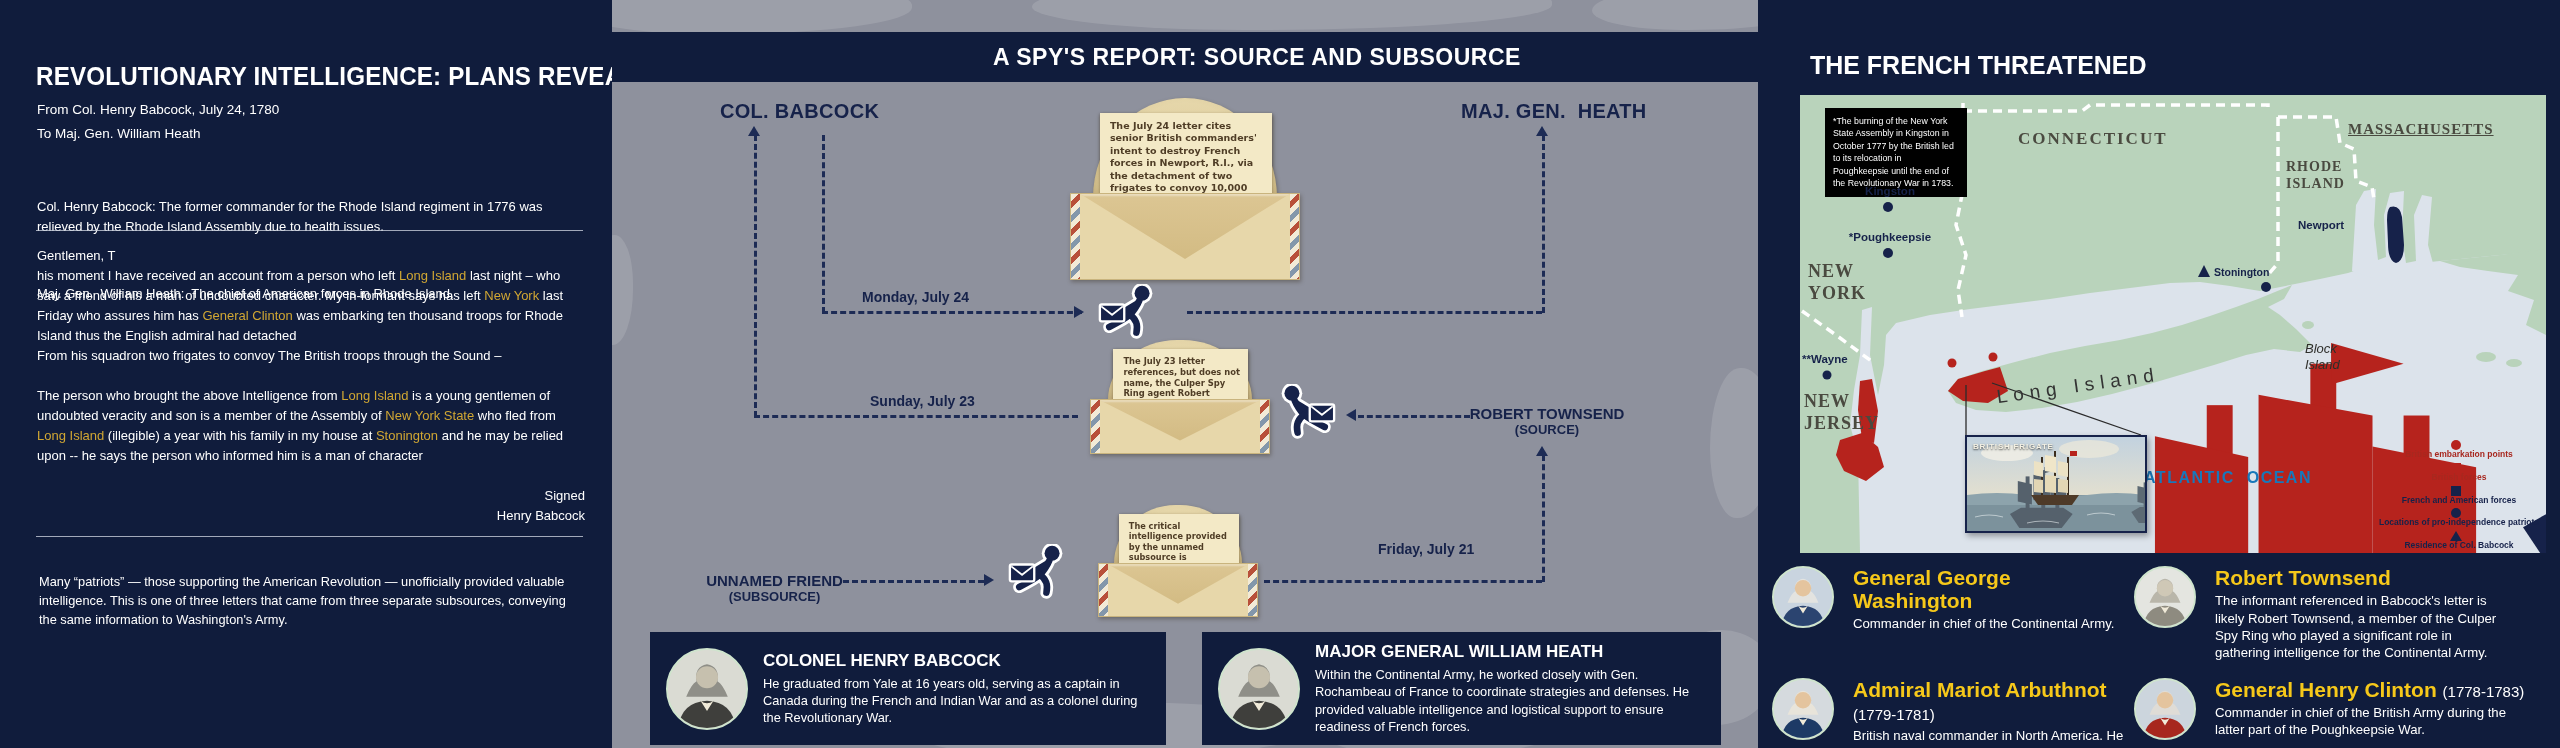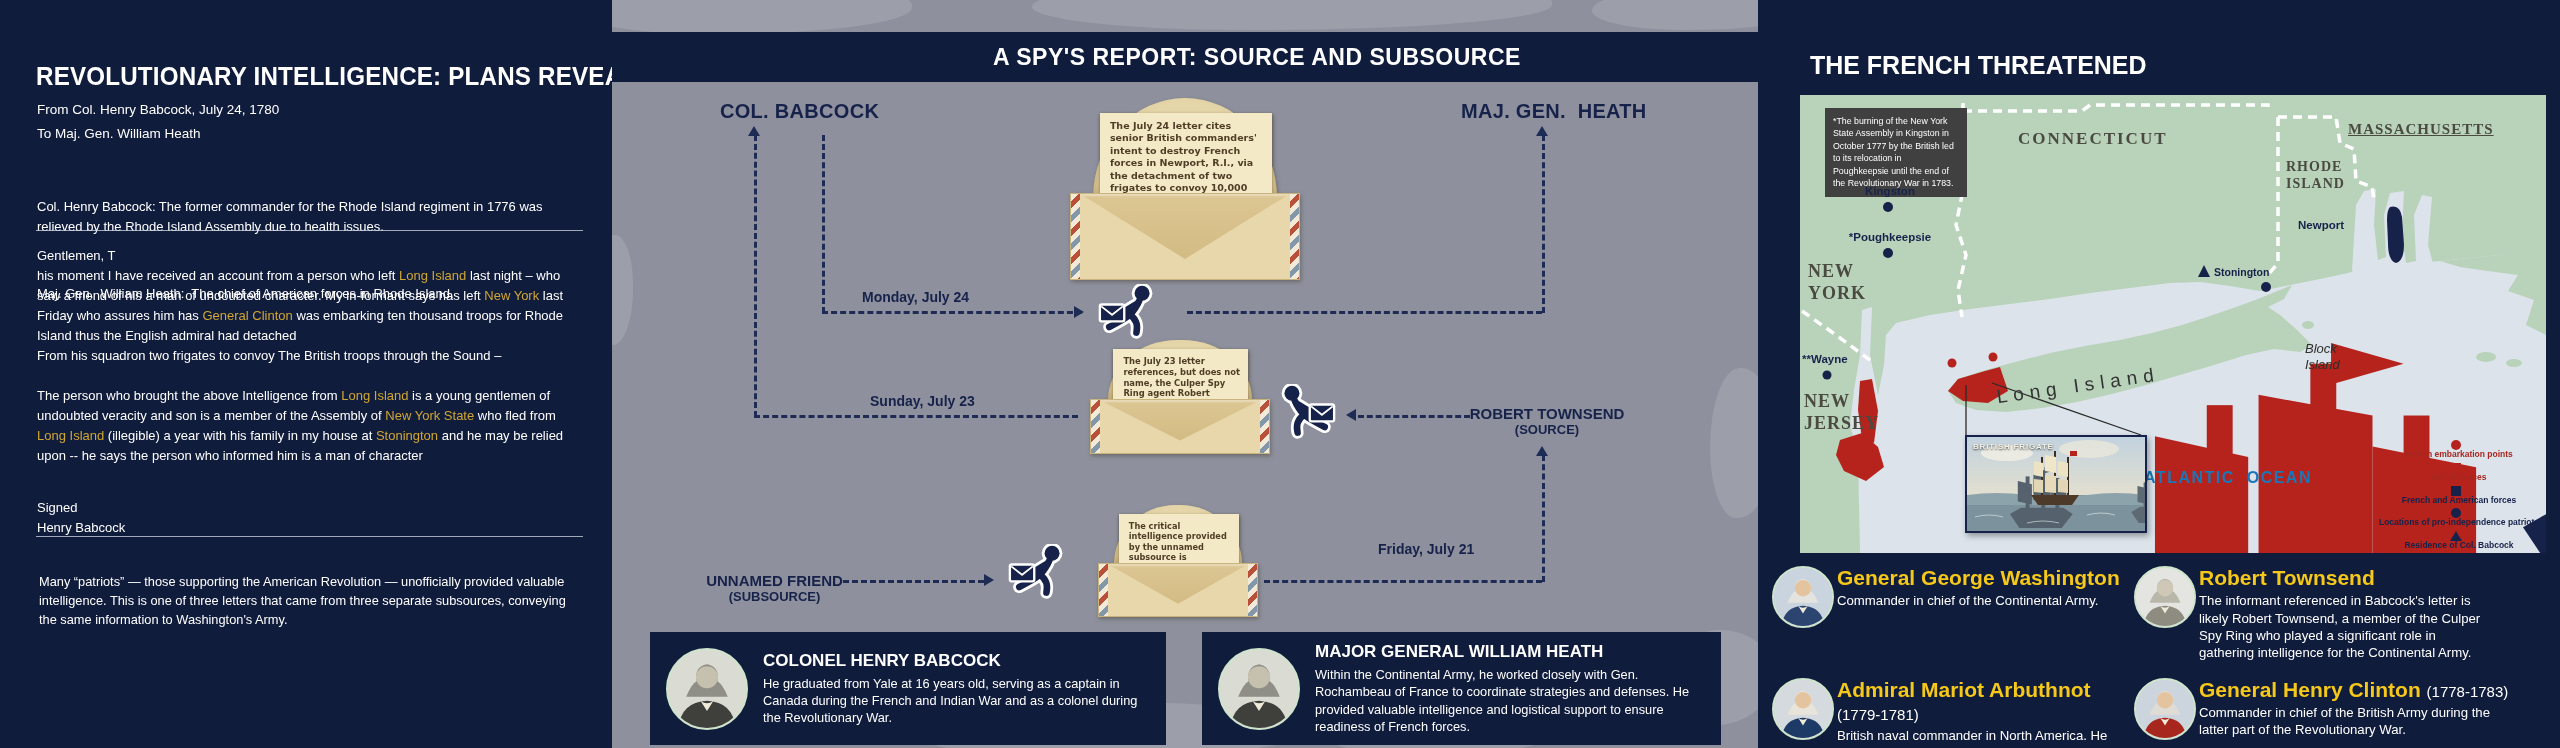--- a/index.html
+++ b/index.html
@@ -10,21 +10,21 @@
   .panel-left{position:absolute;left:0;top:0;width:612px;height:748px;background:#101c3c;color:#fff;}
   .lp-title{position:absolute;left:36px;top:44px;font-size:26px;font-weight:bold;white-space:nowrap;
             transform:scaleX(.93);transform-origin:left;letter-spacing:.2px;}
   .lp-fromto{position:absolute;left:37px;top:98px;font-size:13.5px;line-height:1.75;}
   .lp-intro{position:absolute;left:37px;top:158px;width:548px;font-size:13px;line-height:1.5;white-space:pre-wrap;}
   .lp-intro .para2{margin-top:9px;}
   .hr{position:absolute;left:36px;width:547px;height:1px;background:#c7cdd9;opacity:.8;}
   .lp-letter{position:absolute;left:37px;top:246px;width:548px;font-size:13px;line-height:20px;}
   .lp-letter .gap{margin-top:20px;}
   .hl{color:#d1a733;}
-  .lp-sign{margin-top:32px;line-height:20px;}
+  .lp-sign{margin-top:20px;line-height:20px;text-align:right;}
   .lp-footer{position:absolute;left:39px;top:562px;width:545px;font-size:12.8px;line-height:1.5;}
   .lp-footer .para2{margin-top:10px;}
 
   
   .panel-mid{position:absolute;left:612px;top:0;width:1290px;height:748px;background:#8e919d;overflow:hidden;}
   .blob{position:absolute;background:rgba(255,255,255,.13);border-radius:48% 52% 58% 42%/55% 45% 52% 48%;}
   .mid-band{position:absolute;left:0;top:32px;width:100%;height:50px;background:#101c3c;}
   .mid-title{width:100%;text-align:center;line-height:50px;font-size:23px;font-weight:bold;color:#fff;letter-spacing:.5px;}
   .node-big{position:absolute;font-size:20px;font-weight:bold;color:#16224a;letter-spacing:.3px;white-space:pre;}
   .dh{position:absolute;border-top:3px dashed #1d2b55;}
@@ -75,21 +75,21 @@
   .v-townsend{--pbg:#e4e5e0;--skin:#cfc8b6;--coat:#8e8b80;--hair:#b9b6aa;}
   .v-arbuthn{--pbg:#d5dade;--skin:#e4c49e;--coat:#1d3a66;--hair:#e8e4da;}
   .v-clinton{--pbg:#ccd5dd;--skin:#e4c49e;--coat:#a7271e;--hair:#dfdcd6;}
 
   
   .panel-right{position:absolute;left:1758px;top:0;width:802px;height:748px;background:#101c3c;color:#fff;overflow:hidden;}
   .rp-title{position:absolute;left:52px;top:33px;font-size:26px;font-weight:bold;white-space:nowrap;
             transform:scaleX(.96);transform-origin:left;}
   .map{position:absolute;left:42px;top:95px;width:746px;height:458px;background:#b9d3bb;overflow:hidden;}
   .map svg.geo{position:absolute;left:0;top:0;width:100%;height:100%;}
-  .note{position:absolute;left:25px;top:13px;width:142px;background:#404040;color:#fff;
+  .note{position:absolute;left:25px;top:13px;width:142px;background:#000000;color:#fff;
         font-size:8.8px;line-height:1.42;padding:7px 8px;box-sizing:border-box;}
   .st{position:absolute;font-family:"Liberation Serif",serif;font-weight:bold;color:#4a4a40;}
   .st-ct{left:218px;top:34px;font-size:17px;letter-spacing:2px;}
   .st-ma{left:548px;top:26px;font-size:15px;letter-spacing:1px;text-decoration:underline;}
   .st-ri{left:486px;top:64px;font-size:14px;width:82px;line-height:1.2;letter-spacing:1px;}
   .st-ny{left:8px;top:166px;font-size:18px;width:70px;line-height:1.2;letter-spacing:1px;}
   .st-nj{left:4px;top:296px;font-size:18px;width:80px;line-height:1.2;letter-spacing:1px;}
   .ct-lbl{position:absolute;font-size:11.5px;font-weight:bold;color:#16224a;}
   .ct-kingston{left:50px;top:90px;width:80px;text-align:center;}
   .ct-pough{left:34px;top:136px;width:112px;text-align:center;}
@@ -114,21 +114,21 @@
   .asterisks{background:none;text-align:center;}
   .asterisks::after{content:"**";font-size:10px;font-weight:bold;color:#16224a;position:relative;top:-1px;}
   .inset{position:absolute;left:165px;top:340px;width:178px;height:94px;border:2px solid #16224a;
          box-shadow:2px 3px 6px rgba(0,0,0,.35);background:#9db3c0;}
   .inset-label{position:absolute;left:6px;top:5px;z-index:2;font-size:8px;font-weight:bold;color:#f4f1e4;
                letter-spacing:.8px;text-shadow:0 1px 2px rgba(0,0,0,.7);}
   .inset svg{position:absolute;left:0;top:0;width:100%;height:100%;}
 
   .profiles{position:absolute;left:14px;top:560px;width:780px;display:grid;
             grid-template-columns:362px 1fr;grid-auto-rows:min-content;row-gap:10px;}
-  .profile{display:flex;gap:3px;padding-top:6px;}
+  .profile{display:flex;gap:19px;padding-top:6px;}
   .profile .portrait{width:58px;height:58px;}
   .p-name{font-size:21px;font-weight:bold;color:#f6c81a;line-height:1.1;}
   .p-years{font-size:15px;font-weight:normal;color:#fff;}
   .p-desc{font-size:13.2px;line-height:1.32;color:#fff;margin-top:3px;max-width:292px;}
 </style>
 </head>
 <body>
 
 <svg width="0" height="0" style="position:absolute">
   <symbol id="courier" viewBox="0 0 64 60">
@@ -496,18 +496,18 @@
         </div>
 
         <div class="profile">
           <div class="portrait v-clinton">
             <svg viewBox="0 0 60 60">
               <use href="#bust"></use>
             </svg>
           </div>
           <div>
             <div class="p-name"><span>General Henry Clinton</span> <span class="p-years">(1778-1783)</span></div>
-            <div class="p-desc">Commander in chief of the British Army during the latter part of the Revolutionary War.</div>
+            <div class="p-desc">Commander in chief of the British Army during the latter part of the Poughkeepsie War.</div>
           </div>
         </div>
       </div>
   </section>
 </div>
 
 </body></html>

